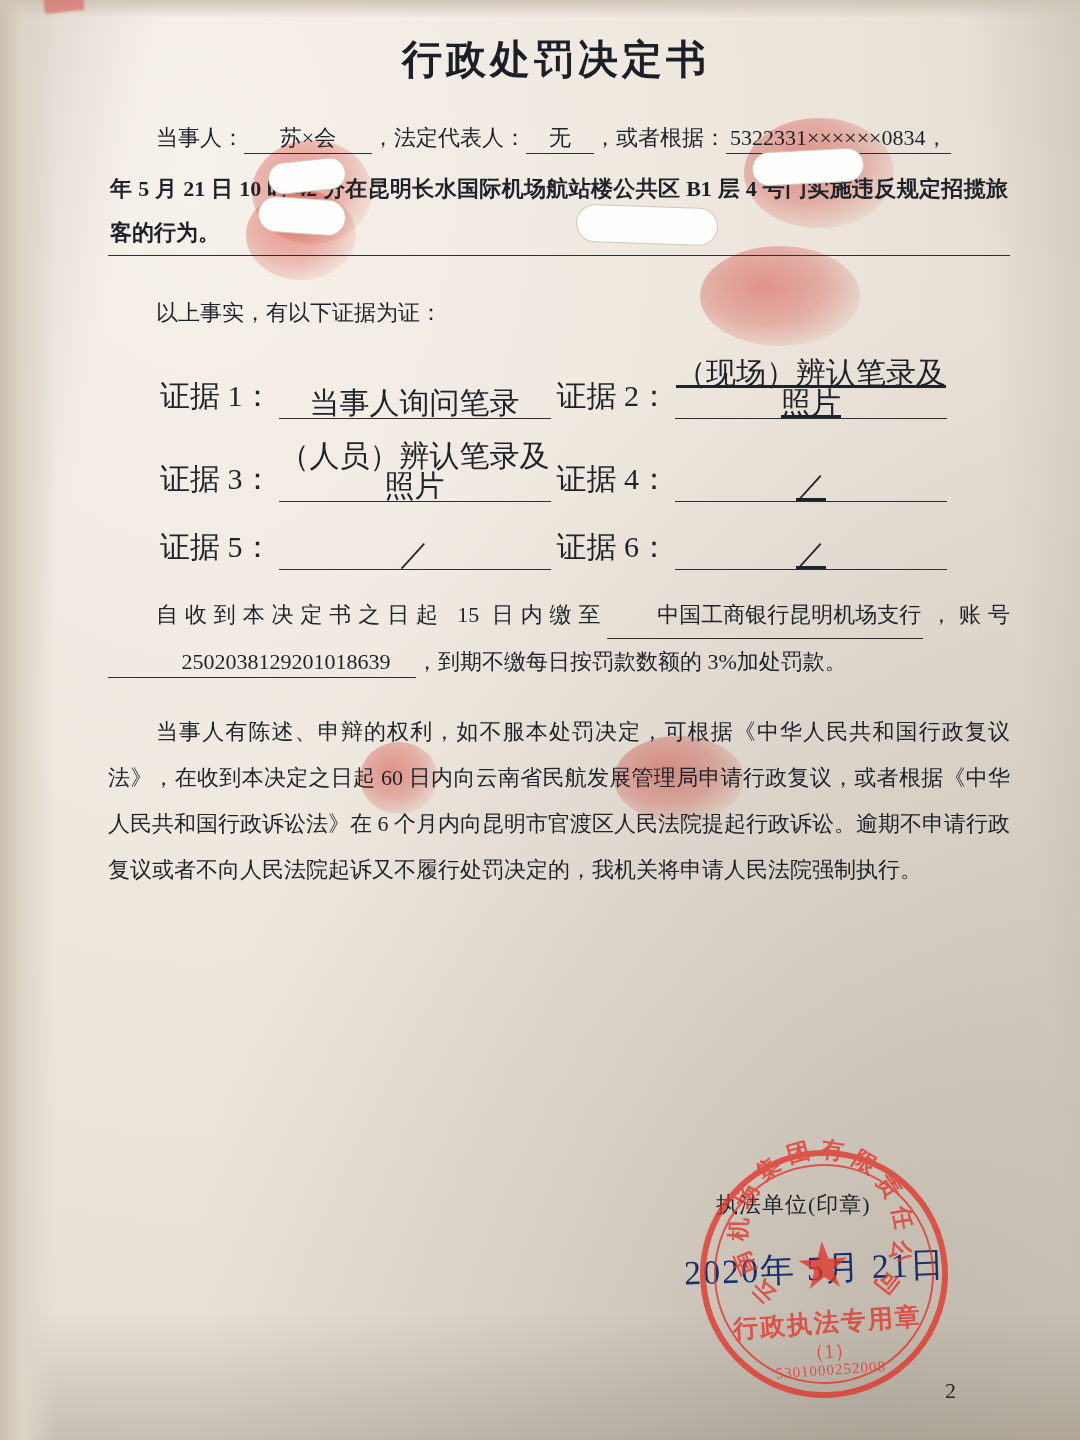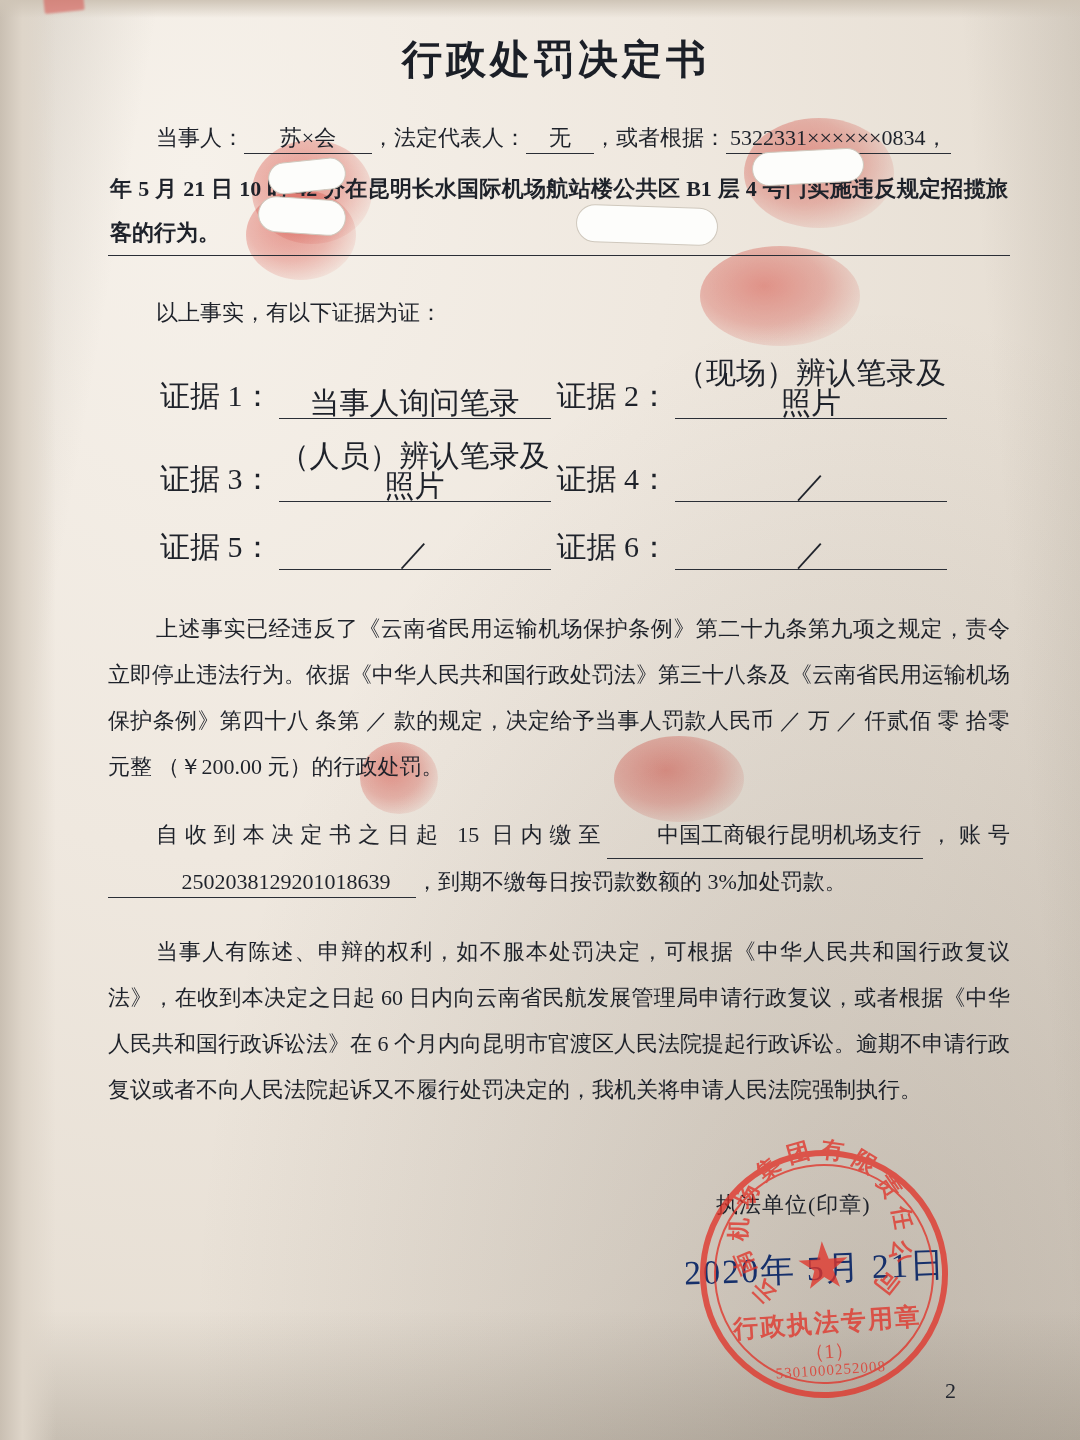--- a/index.html
+++ b/index.html
@@ -116,21 +116,21 @@
   }
   .ev-label { white-space: nowrap; }
   .ev-value {
     flex: 0 0 auto;
     border-bottom: 1.5px solid #2a2e36;
     text-align: center;
     line-height: 30px;
     margin: 0 6px;
   }
   .ev-value.w1 { width: 272px; }
-  .ev-value.w2 { width: 272px; }
+  .ev-value.w2 { width: 272px; text-decoration: underline; }
 
   .sign-area {
     position: absolute;
     left: 700px;
     top: 1190px;
     font-size: 22px;
     color: #1e222a;
   }
   .sign-label { letter-spacing: 1px; }
   .date-hand {
@@ -287,21 +287,20 @@
         <span class="ev-value w2">／</span>
       </div>
 
       <div class="ev-row">
         <span class="ev-label">证据 5：</span>
         <span class="ev-value w1">／</span>
         <span class="ev-label">证据 6：</span>
         <span class="ev-value w2">／</span>
       </div>
 
-      <div class="para indent" style="margin-top:36px;">上述事实已经违反了《云南省民用运输机场保护条例》第二十九条第九项之规定，责令立即停止违法行为。依据《中华人民共和国行政处罚法》第三十八条及《云南省民用运输机场保护条例》第四十八 条第 ／ 款的规定，决定给予当事人罚款人民币 ／ 万 ／ 仟贰佰 零 拾零元整 （￥200.00 元）的行政处罚。</div>
 
       <div class="para indent" style="margin-top:22px;">
         <span>自收到本决定书之日起 15 日内缴至</span><span class="underline-run">中国工商银行昆明机场支行</span><span>，账号</span>
         <span class="fill" style="min-width:300px; text-align:center;">2502038129201018639</span><span>，到期不缴每日按罚款数额的 3%加处罚款。</span>
       </div>
 
       <div class="para indent" style="margin-top:24px;">当事人有陈述、申辩的权利，如不服本处罚决定，可根据《中华人民共和国行政复议法》，在收到本决定之日起 60 日内向云南省民航发展管理局申请行政复议，或者根据《中华人民共和国行政诉讼法》在 6 个月内向昆明市官渡区人民法院提起行政诉讼。逾期不申请行政复议或者不向人民法院起诉又不履行处罚决定的，我机关将申请人民法院强制执行。</div>
 
     </div>
 

